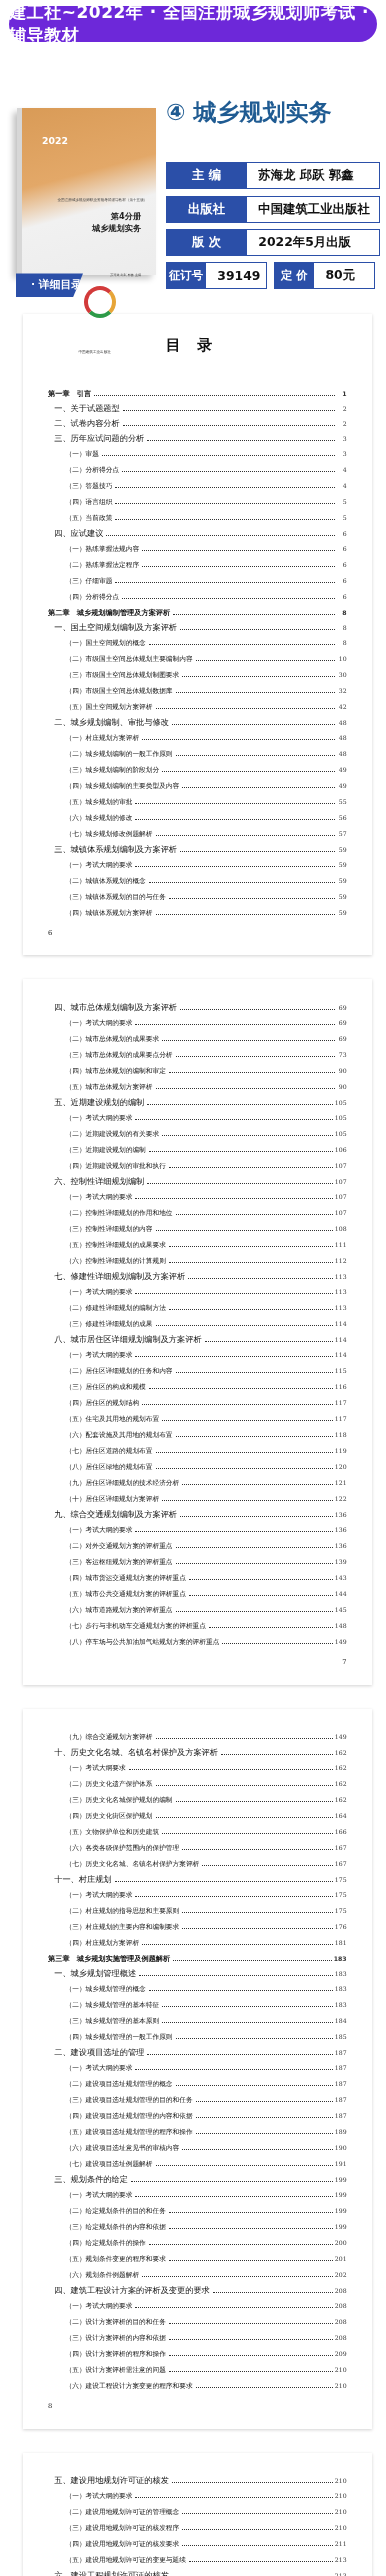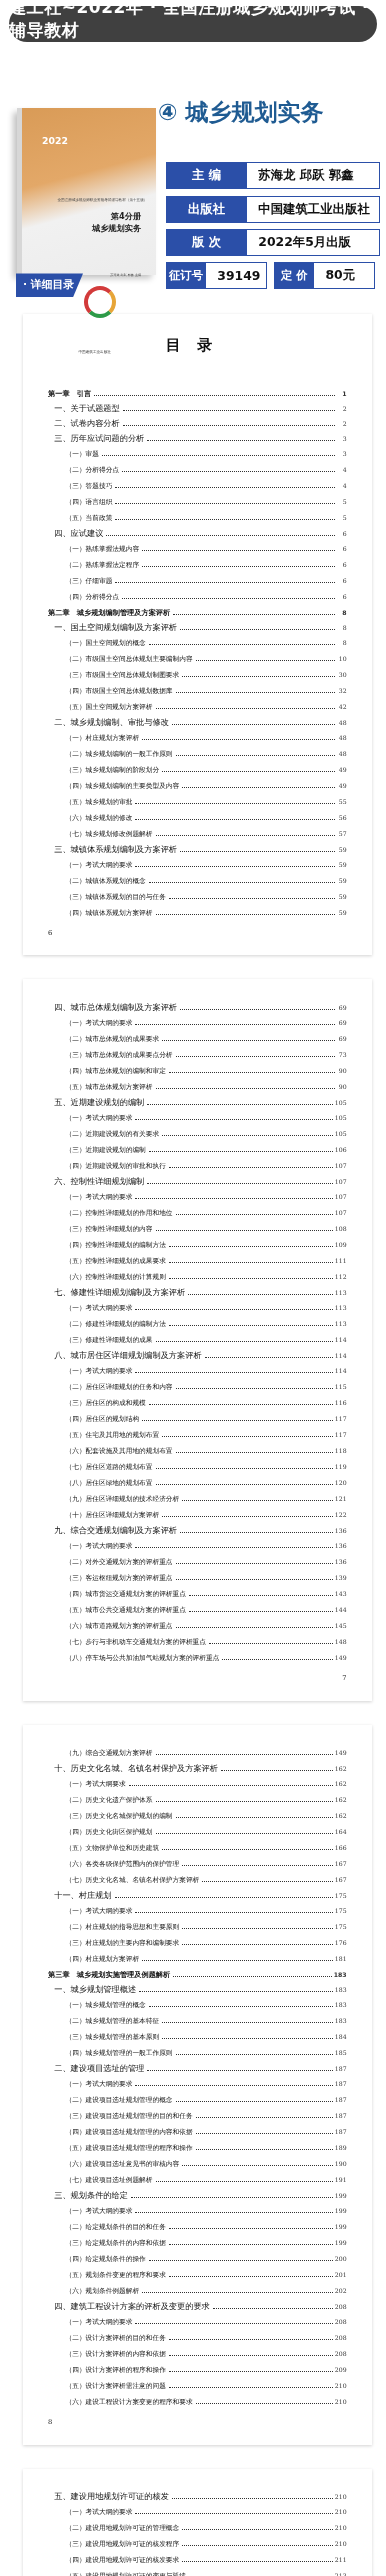--- a/index.html
+++ b/index.html
@@ -1,35 +1,35 @@
 <!DOCTYPE html>
 <html style="font-size:8.2px"><head>
 <meta charset="utf-8">
 <style>
   * { box-sizing: border-box; margin: 0; padding: 0; }
   body { width: 386px; background: #ffffff; font-family: "DejaVu Sans", "Liberation Sans", sans-serif; color: #111; }
-  .banner { margin: 6.2px 9.3px 0 9.3px; height: 36px; background: #404040; border-radius: 18px; display: flex; align-items: flex-end; justify-content: center; }
+  .banner { margin: 6.2px 9.3px 0 9.3px; height: 36px; background: #6d28d9; border-radius: 18px; display: flex; align-items: center; justify-content: center; }
   .banner span { color: #fff; font-size: 17px; font-weight: bold; letter-spacing: 0.5px; }
   .hero { position: relative; height: 170px; margin-top: 9.3px; }
   .cover { position: absolute; left: 16.5px; top: 57px; width: 139px; height: 167px; background: linear-gradient(165deg, #d99b57 0%, #e3a868 40%, #f1f1f1 60%, #ececec 100%); box-shadow: -4.1px 4.1px 6.2px rgba(0,0,0,0.25); border-left: 5.2px solid #d7d7d7; }
   .cover-year { position: absolute; left: 20.6px; top: 27px; color: #fff; font-size: 9.3px; font-weight: bold; }
   .cover-series { position: absolute; left: 36px; top: 90px; font-size: 3.6px; color: #444; }
   .cover-vol { position: absolute; right: 14.4px; top: 103px; font-size: 8.2px; font-weight: bold; color: #222; text-align: right; line-height: 11.3px; }
   .cover-editors { position: absolute; right: 14.4px; top: 165px; font-size: 3.1px; color: #444; }
   .cover-ring { position: absolute; left: 62px; top: 178px; width: 32px; height: 32px; border-radius: 50%; border: 4.1px solid #d23a3a; border-right-color: #e7a538; border-bottom-color: #2e9a48; background: #fff; }
   .cover-pub { position: absolute; left: 57px; top: 242px; font-size: 3.6px; color: #333; }
-  .title-line { position: absolute; left: 158px; top: 46px; font-size: 23px; font-weight: bold; color: #1f5b92; }
+  .title-line { position: absolute; left: 166px; top: 46px; font-size: 23px; font-weight: bold; color: #1f5b92; }
   .info { position: absolute; left: 166px; width: 214px; }
   .info-row { display: flex; height: 27px; margin-bottom: 6.2px; }
   .info-label { background: #2b4fa8; color: #fff; font-size: 12.4px; font-weight: bold; display: flex; align-items: center; justify-content: center; width: 81px; }
   .info-value { flex: 1; border: 1.5px solid #2b4fa8; border-left: none; display: flex; align-items: center; padding-left: 11.3px; font-size: 12.4px; font-weight: bold; color: #111; }
   .info-row.split .info-label { width: 40px; font-size: 11.3px; }
   .info-row.split .info-value { flex: none; width: 61px; }
   .info-row.split .gap { width: 7.2px; }
-  .section-tag { margin: 52px 0 0 16px; width: 67px; height: 24px; background: #2b4fa8; clip-path: polygon(0 0, 100% 0, 85% 100%, 0 100%); display: flex; align-items: center; padding-left: 7px; }
+  .section-tag { margin: 52px 0 0 16px; width: 67px; height: 24px; background: #2b4fa8; clip-path: polygon(0 0, 100% 0, 85% 100%, 0 100%); display: flex; align-items: center; padding-left: 15px; }
   .section-tag span { color: #fff; font-size: 10.8px; font-weight: bold; }
   .page { margin: 16.5px 14.4px 0 23px; background: #fff; box-shadow: 0 1px 3.1px rgba(0,0,0,0.18); padding: 20.6px 25px 18.5px 25px; font-family: "DejaVu Serif", "Liberation Serif", serif; }
   .page + .page { margin-top: 24px; }
   .toc-title { text-align: center; font-size: 15px; font-weight: bold; letter-spacing: 16.5px; margin: 1px 0 31px 0; }
   .entry { display: flex; align-items: baseline; line-height: 15px; font-size: 6.7px; }
   .entry .txt { white-space: nowrap; }
   .entry .dots { flex: 1; border-bottom: 1px dotted #333; margin: 0 2.1px 2.1px 3.1px; }
   .entry .pg { font-size: 6.2px; min-width: 9.3px; text-align: right; color: #333; }
   .lv0 { font-weight: bold; font-family: "DejaVu Sans", sans-serif; font-size: 7.2px; }
   .lv1 { padding-left: 6.2px; font-size: 8.2px; }
@@ -331,25 +331,20 @@
         <span class="txt">（二）控制性详细规划的作用和地位</span>
         <span class="dots"></span>
         <span class="pg">107</span>
       </div>
       <div class="entry lv2">
         <span class="txt">（三）控制性详细规划的内容</span>
         <span class="dots"></span>
         <span class="pg">108</span>
       </div>
       <div class="entry lv2">
-        <span class="txt">（四）控制性详细规划的编制方法</span>
-        <span class="dots"></span>
-        <span class="pg">109</span>
-      </div>
-      <div class="entry lv2">
         <span class="txt">（五）控制性详细规划的成果要求</span>
         <span class="dots"></span>
         <span class="pg">111</span>
       </div>
       <div class="entry lv2">
         <span class="txt">（六）控制性详细规划的计算规则</span>
         <span class="dots"></span>
         <span class="pg">112</span>
       </div>
       <div class="entry lv1">

